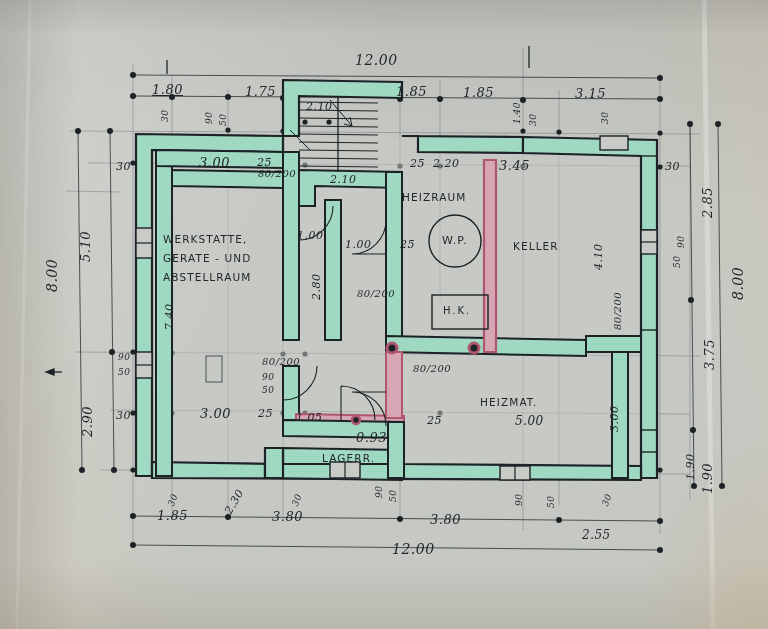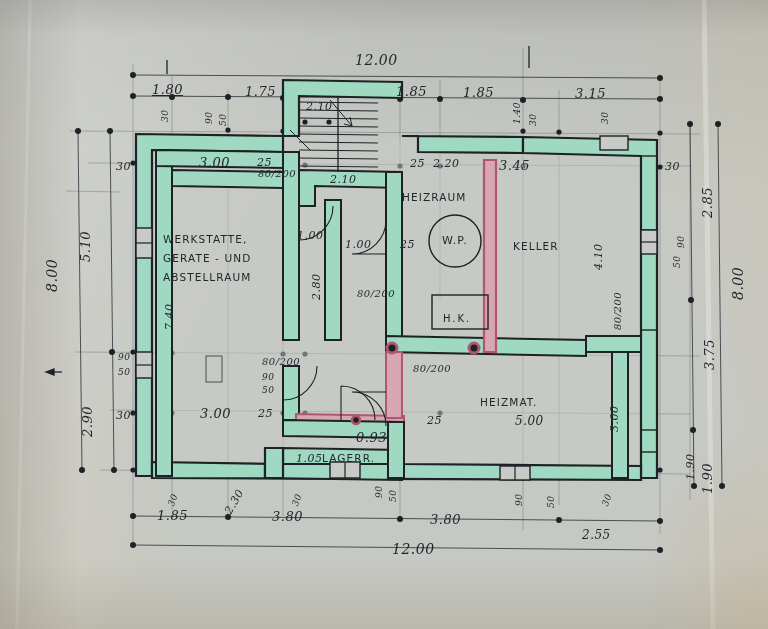--- a/index.html
+++ b/index.html
@@ -284,21 +284,21 @@
   <div class="lbl room" style="left:163px;top:252px;">GERATE - UND</div>
   <div class="lbl room" style="left:163px;top:271px;">ABSTELLRAUM</div>
 
   <div class="lbl room" style="left:402px;top:191px;">HEIZRAUM</div>
   <div class="lbl room" style="left:513px;top:240px;">KELLER</div>
   <div class="lbl room" style="left:480px;top:396px;">HEIZMAT.</div>
   <div class="lbl dim" style="left:515px;top:414px;font-size:12px;">5.00</div>
   <div class="lbl room" style="left:322px;top:452px;">LAGERR.</div>
 
   <div class="lbl room" style="left:442px;top:234px;font-size:11px;">W.P.</div>
-  <div class="lbl room" style="left:443px;top:305px;font-size:10px;letter-spacing:2px;margin-top:8px;">H.K.</div>
+  <div class="lbl room" style="left:443px;top:305px;font-size:10px;letter-spacing:2px;">H.K.</div>
 
   <div class="lbl dim" style="left:355px;top:52px;font-size:14px;">12.00</div>
   <div class="lbl dim" style="left:152px;top:82px;font-size:13px;text-decoration:underline;">1.80</div>
   <div class="lbl dim" style="left:234px;top:84px;font-size:13px;margin-left:11px;">1.75</div>
   <div class="lbl dim" style="left:396px;top:84px;font-size:13px;">1.85</div>
   <div class="lbl dim" style="left:463px;top:85px;font-size:13px;">1.85</div>
   <div class="lbl dim" style="left:575px;top:86px;font-size:13px;">3.15</div>
 
   <div class="lbl dim" style="left:157px;top:508px;font-size:13px;">1.85</div>
   <div class="lbl dim" style="left:272px;top:509px;font-size:13px;">3.80</div>
@@ -328,21 +328,21 @@
 
   <div class="lbl dim" style="left:297px;top:229px;">1.00</div>
   <div class="lbl dim" style="left:345px;top:238px;">1.00</div>
   <div class="lbl dim" style="left:400px;top:238px;">25</div>
   <div class="lbl dim" style="left:310px;top:300px;transform:rotate(-90deg);transform-origin:left top;">2.80</div>
   <div class="lbl dim" style="left:592px;top:270px;transform:rotate(-90deg);transform-origin:left top;">4.10</div>
 
   <div class="lbl dim" style="left:116px;top:409px;">30</div>
   <div class="lbl dim" style="left:200px;top:406px;font-size:13px;">3.00</div>
   <div class="lbl dim" style="left:258px;top:407px;">25</div>
-  <div class="lbl dim" style="left:296px;top:452px;">1.05</div>
+  <div class="lbl dim" style="left:296px;top:411px;">1.05</div>
   <div class="lbl dim" style="left:356px;top:430px;font-size:13px;">0.93</div>
   <div class="lbl dim" style="left:427px;top:414px;">25</div>
   <div class="lbl dim" style="left:163px;top:330px;transform:rotate(-90deg);transform-origin:left top;">7.40</div>
   <div class="lbl dim" style="left:684px;top:480px;transform:rotate(-90deg);transform-origin:left top;">1.90</div>
   <div class="lbl dim" style="left:222px;top:510px;font-size:11px;transform:rotate(-60deg);transform-origin:left top;">2.30</div>
   <div class="lbl dim" style="left:608px;top:432px;transform:rotate(-90deg);transform-origin:left top;">3.00</div>
 
   <div class="lbl dimsm" style="left:118px;top:352px;">90</div>
   <div class="lbl dimsm" style="left:118px;top:367px;">50</div>
   <div class="lbl dimsm" style="left:374px;top:498px;transform:rotate(-90deg);transform-origin:left top;">90</div>

